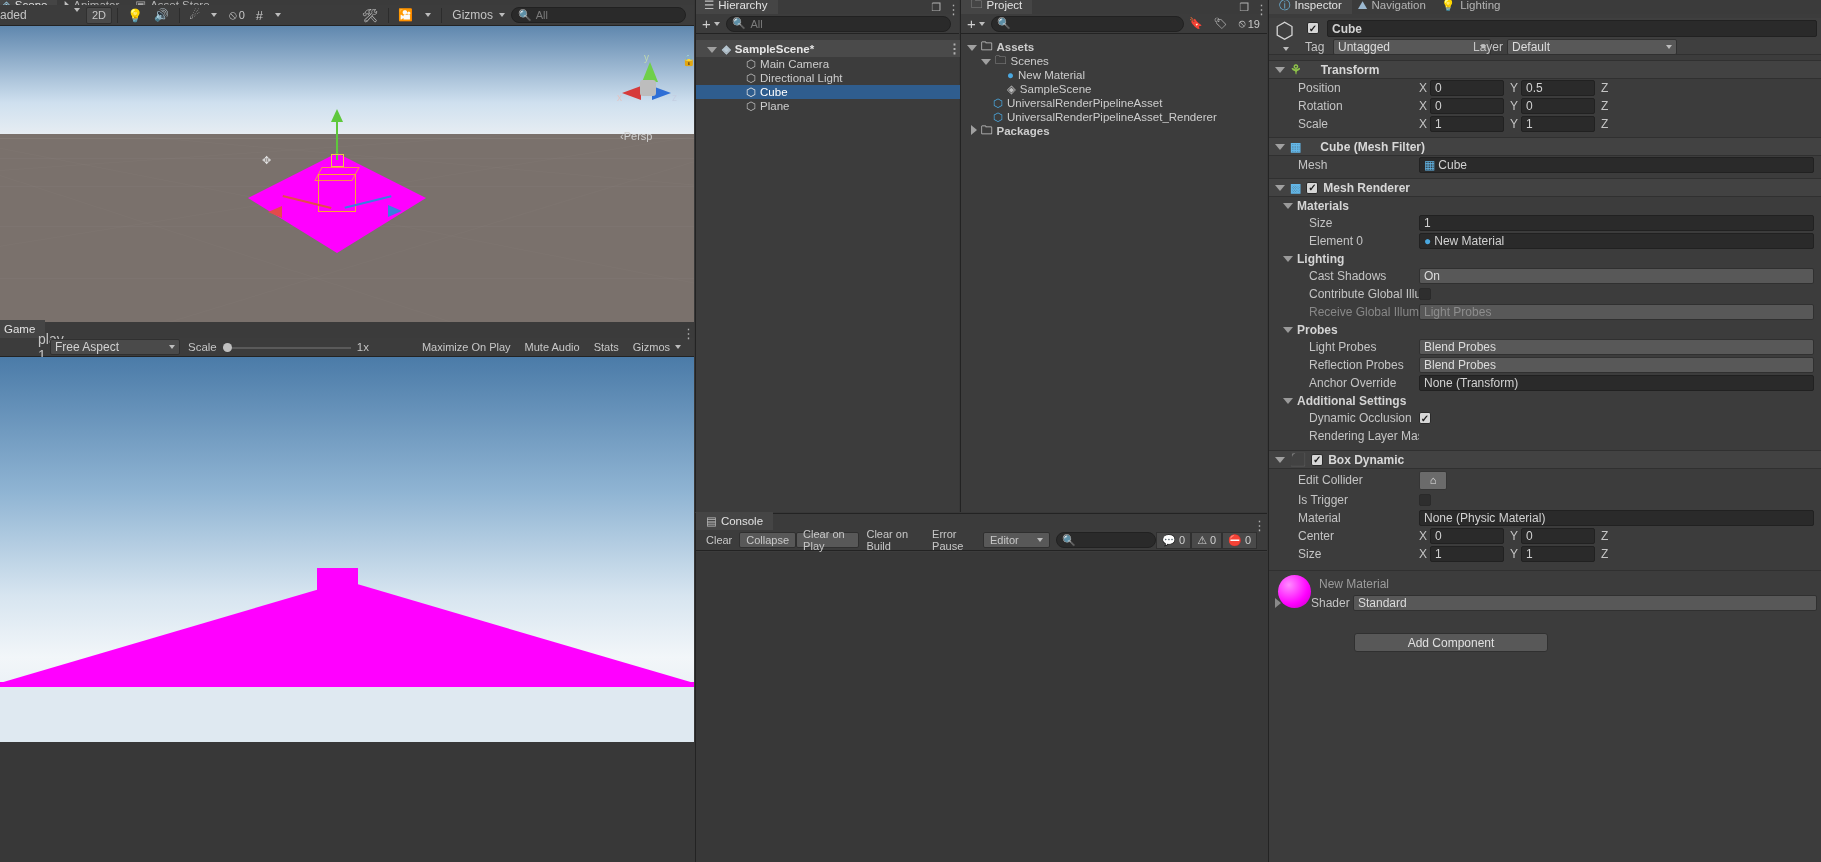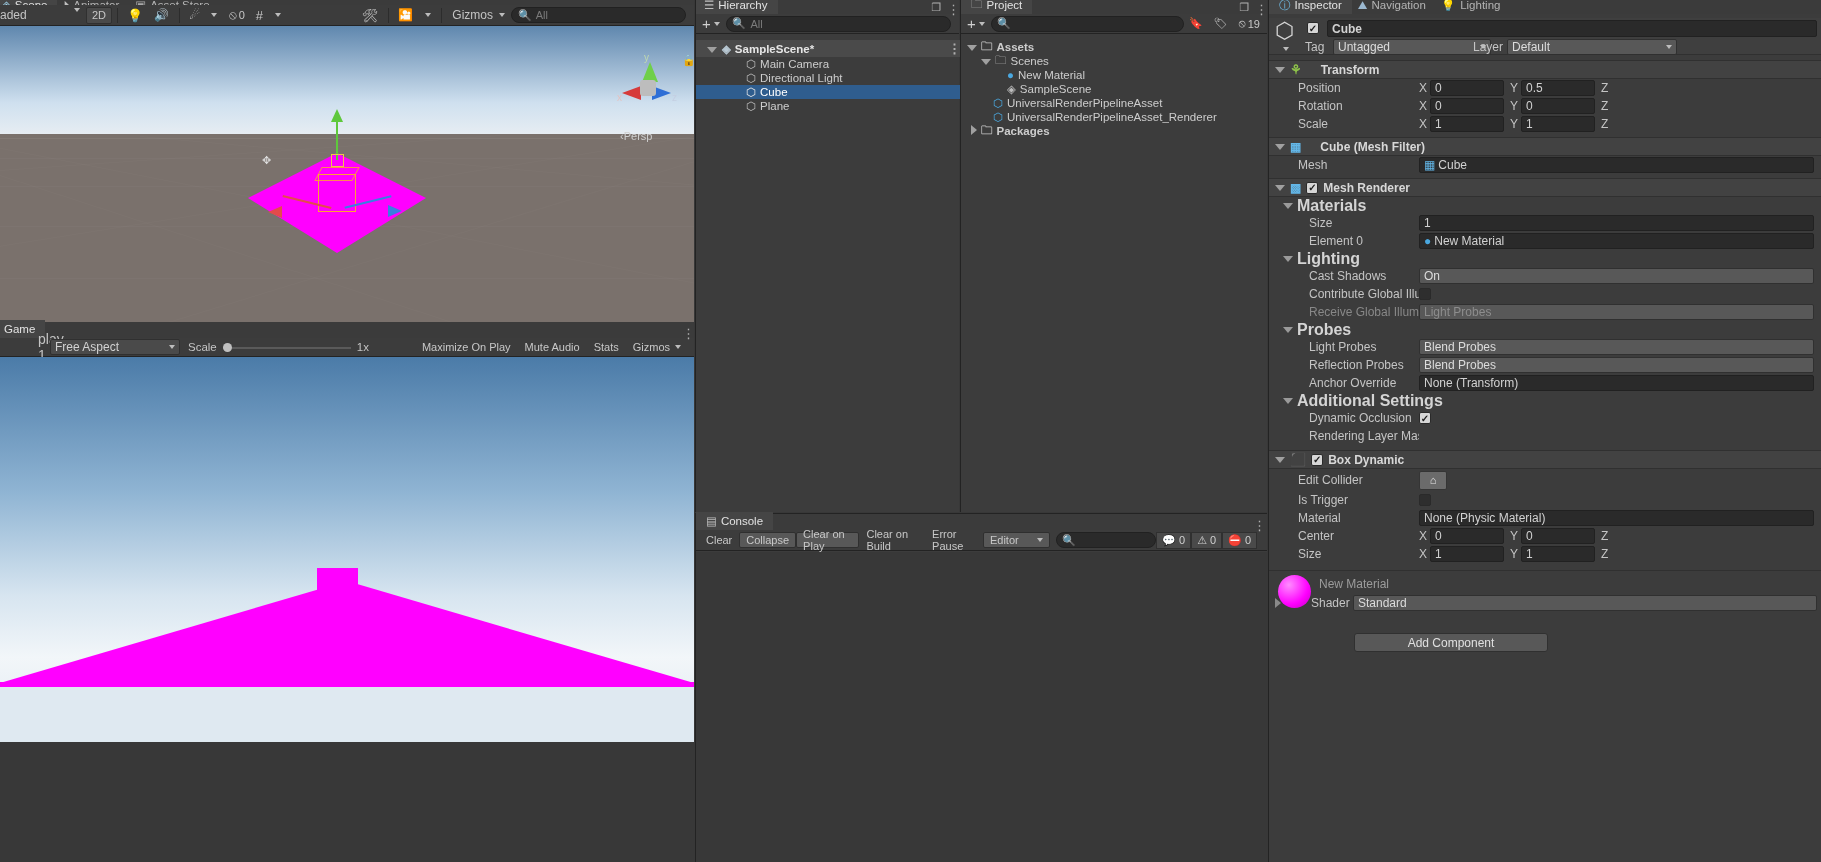--- a/index.html
+++ b/index.html
@@ -85,21 +85,21 @@
           color:#d2d2d2; font-size:12px; display:flex; align-items:center; padding:0 4px; }
   .popup{ height:16px; background:#585858; border:1px solid #303030; border-radius:2px;
           color:#dcdcdc; font-size:12px; display:flex; align-items:center; padding:0 4px;
           justify-content:space-between; }
   .popup.dim{ color:#8d8d8d; }
   .cbox{ width:12px; height:12px; background:#d6d6d6; border:1px solid #2a2a2a; border-radius:2px;
          display:flex; align-items:center; justify-content:center; color:#1a1a1a; font-size:10px;
          font-weight:bold; }
   .cbox.empty{ background:#2e2e2e; }
   .sectitle{ height:17px; display:flex; align-items:center; gap:4px; padding-left:14px;
-             font-weight:bold; color:#d4d4d4; font-size:16px; }
+             font-weight:bold; color:#d4d4d4; font-size:12px; }
   .vec-lab{ color:#c4c4c4; font-size:12px; margin-right:3px; }
   .addbtn{ height:19px; background:#585858; border:1px solid #303030; border-radius:3px;
            display:flex; align-items:center; justify-content:center; color:#e0e0e0; font-size:12px; }
 </style>
 </head>
 <body>
 
 <div class="panel" id="scene-view">
 
   <div class="tabbar" id="scene-tabbar" style="height:14px;">

